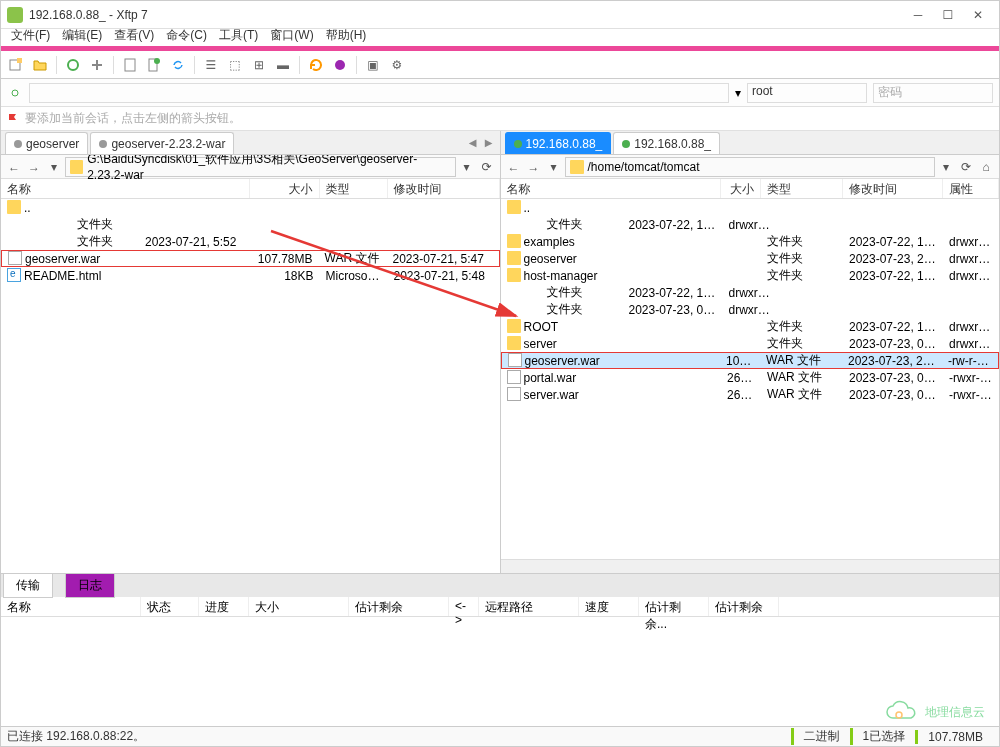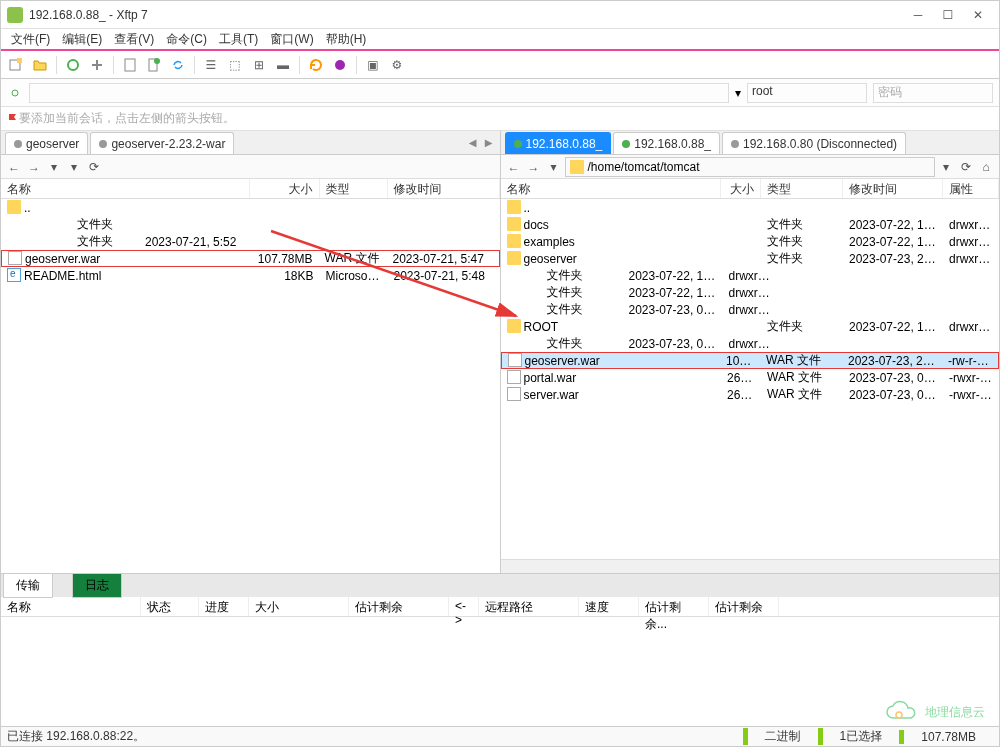--- a/index.html
+++ b/index.html
@@ -1,31 +1,31 @@
 <!DOCTYPE html>
 <html><head>
 <meta charset="utf-8">
 <style>
 *{box-sizing:border-box;margin:0;padding:0;font-family:"Microsoft YaHei",Tahoma,Arial,sans-serif;font-size:12px}
 body{background:#fff;width:1000px;height:747px;overflow:hidden;position:relative;border:1px solid #ccc}
 .titlebar{height:28px;background:#fff;display:flex;align-items:center;padding:0 6px;border-bottom:1px solid #e0e0e0}
 .titlebar .app-icon{width:16px;height:16px;background:#8bc34a;border-radius:3px;margin-right:6px}
 .titlebar .title{flex:1;color:#333}
 .win-btn{width:30px;height:22px;display:flex;align-items:center;justify-content:center;color:#555}
-.menubar{height:22px;display:flex;align-items:center;padding:0 4px;border-bottom:2px solid #ec4899}
+.menubar{height:22px;display:flex;align-items:flex-end;padding:0 4px;border-bottom:5px solid #ec4899}
 .menubar span{padding:2px 6px;color:#333}
 .toolbar{height:28px;display:flex;align-items:center;padding:0 4px;border-bottom:1px solid #ccc;gap:2px}
 .tbtn{width:22px;height:22px;display:flex;align-items:center;justify-content:center;border-radius:2px;color:#666}
 .tbtn svg{width:16px;height:16px}
 .sep{width:1px;height:18px;background:#ddd;margin:0 3px}
 .connrow{height:28px;display:flex;align-items:center;padding:0 6px;border-bottom:1px solid #e0e0e0;gap:6px;background:#fdfdfd}
 .connrow .link-icon{width:16px;height:16px}
 .connbox{flex:1;height:20px;border:1px solid #ddd;padding:0 4px;color:#333}
 .connbox.small{flex:0 0 120px}
-.hostrow{height:24px;display:flex;align-items:center;padding:0 6px;border-bottom:1px solid #e0e0e0;color:#aaa;}
+.hostrow{height:24px;display:flex;align-items:center;padding:0 6px;border-bottom:1px solid #e0e0e0;color:#aaa;gap:6px}
 .hostrow .flag{width:12px;height:12px;display:inline-block}
 .panes{display:flex;height:442px}
 .pane{flex:1;display:flex;flex-direction:column;border-right:1px solid #ccc}
 .pane:last-child{border-right:none}
 .tabs{height:24px;background:#f0f0f0;display:flex;align-items:flex-end;border-bottom:1px solid #ccc;padding-left:4px;position:relative;gap:2px}
 .tab{height:22px;padding:0 8px;display:flex;align-items:center;gap:4px;background:#fff;border:1px solid #ccc;border-bottom:none;border-radius:3px 3px 0 0;color:#333}
 .tab.active{background:#1a8cff;color:#fff;border-color:#1a8cff}
 .tab .dot{width:8px;height:8px;border-radius:50%}
 .tab .dot.green{background:#4caf50}
 .tab .dot.gray{background:#999}
@@ -44,28 +44,28 @@
 .row>div{padding:0 6px;overflow:hidden;white-space:nowrap;text-overflow:ellipsis}
 .row.sel-red{border:1px solid #e53935}
 .row.sel-blue{background:#cce8ff;border:1px solid #e53935}
 .ic{width:14px;height:14px;display:inline-block;margin-right:3px;vertical-align:-2px}
 .ic.folder{background:#ffd65c;border-radius:1px}
 .ic.file{background:#fff;border:1px solid #aaa}
 .ic.html{background:#fff;border:1px solid #4aa3df;position:relative}
 .ic.html::after{content:"e";position:absolute;left:2px;top:-1px;color:#0a6ebd;font-size:10px}
 .scroll-h{height:14px;background:#f0f0f0;border-top:1px solid #ddd}
 .bottom-tabs{height:24px;background:#e8e8e8;display:flex;align-items:center;border-top:1px solid #ccc;padding-left:2px}
-.bottom-tabs .btab{padding:3px 12px;border:1px solid #ccc;background:#fff;margin-right:19px}
-.bottom-tabs .btab.inactive{background:#15803d}
+.bottom-tabs .btab{padding:3px 12px;border:1px solid #ccc;background:#fff;margin-right:12px}
+.bottom-tabs .btab.inactive{background:#a21caf}
 .xfer-hdr{height:20px;display:flex;border-bottom:1px solid #ddd;background:#fff}
 .xfer-hdr>div{padding:2px 6px;border-right:1px solid #eee}
 .xfer-body{height:100px;background:#fff}
 .statusbar{height:20px;border-top:1px solid #ccc;display:flex;align-items:center;padding:0 6px;background:#f9f9f9;color:#333;position:absolute;bottom:0;left:0;right:0}
 .statusbar .sgrow{flex:1}
-.statusbar .sseg{padding:0 17px;border-left:5px solid #84cc16}
+.statusbar .sseg{padding:0 10px;border-left:3px solid #84cc16}
 .watermark{position:absolute;right:14px;bottom:22px;opacity:0.7;font-size:16px;color:#5c7;display:flex;align-items:center;gap:4px}
 .watermark svg{width:36px;height:24px}
 .arrow-svg{position:absolute;left:265px;top:225px;pointer-events:none;z-index:10}
 </style>
 </head>
 <body>
 
 <div class="titlebar">
   <div class="app-icon"></div>
   <div class="title">192.168.0.88_        - Xftp 7</div>
@@ -177,20 +177,24 @@
         </div>
       <div class="tab-nav">
           <span>◀</span>
           <span>▶</span>
         </div>
     </div>
     <div class="pathbar">
       <div class="path-btn">←</div>
       <div class="path-btn">→</div>
       <div class="path-btn">▾</div>
+      <div class="pathinput">
+          <span class="folder-ic"></span>
+          <span>G:\BaiduSyncdisk\01_软件应用\3S相关\GeoServer\geoserver-2.23.2-war</span>
+        </div>
       <div class="path-btn">▾</div>
       <div class="path-btn">⟳</div>
     </div>
     <div class="list-hdr">
       <div class="c1">名称</div>
       <div class="c2">大小</div>
       <div class="c3">类型</div>
       <div class="c4">修改时间</div>
     </div>
     <div class="list-body" id="left-list">
@@ -227,24 +231,20 @@
 
   <div class="pane right">
     <div class="tabs">
       <div class="tab active">
           <span class="dot green"></span>
           <span>192.168.0.88_</span>
         </div>
       <div class="tab">
           <span class="dot green"></span>
           <span>192.168.0.88_</span>
-        </div>
-      <div class="tab">
-          <span class="dot gray"></span>
-          <span>192.168.0.80 (Disconnected)</span>
         </div>
     </div>
     <div class="pathbar">
       <div class="path-btn">←</div>
       <div class="path-btn">→</div>
       <div class="path-btn">▾</div>
       <div class="pathinput">
           <span class="folder-ic"></span>
           <span>/home/tomcat/tomcat</span>
         </div>
@@ -261,41 +261,41 @@
     </div>
     <div class="list-body" id="right-list">
         <div class="row">
           <div class="c1"><span class="ic folder"></span>..</div>
           <div class="c2"></div>
           <div class="c3"></div>
           <div class="c4"></div>
           <div class="c5"></div>
         </div>
         <div class="row">
-          <div class="c1"><span class="ic folder"></span>docs</div>
           <div class="c2"></div>
           <div class="c3">文件夹</div>
           <div class="c4">2023-07-22, 17:44</div>
           <div class="c5">drwxr-x---</div>
         </div>
         <div class="row">
           <div class="c1"><span class="ic folder"></span>examples</div>
           <div class="c2"></div>
           <div class="c3">文件夹</div>
           <div class="c4">2023-07-22, 17:44</div>
           <div class="c5">drwxr-x---</div>
         </div>
         <div class="row">
           <div class="c1"><span class="ic folder"></span>geoserver</div>
           <div class="c2"></div>
           <div class="c3">文件夹</div>
           <div class="c4">2023-07-23, 22:38</div>
           <div class="c5">drwxr-x---</div>
         </div>
         <div class="row">
+          <div class="c1"><span class="ic folder"></span>host-manager</div>
           <div class="c2"></div>
           <div class="c3">文件夹</div>
           <div class="c4">2023-07-22, 17:44</div>
           <div class="c5">drwxr-x---</div>
         </div>
         <div class="row">
           <div class="c2"></div>
           <div class="c3">文件夹</div>
           <div class="c4">2023-07-22, 17:44</div>
           <div class="c5">drwxr-x---</div>
@@ -307,20 +307,21 @@
           <div class="c5">drwxr-x---</div>
         </div>
         <div class="row">
           <div class="c1"><span class="ic folder"></span>ROOT</div>
           <div class="c2"></div>
           <div class="c3">文件夹</div>
           <div class="c4">2023-07-22, 17:44</div>
           <div class="c5">drwxr-x---</div>
         </div>
         <div class="row">
+          <div class="c1"><span class="ic folder"></span>server</div>
           <div class="c2"></div>
           <div class="c3">文件夹</div>
           <div class="c4">2023-07-23, 0:33</div>
           <div class="c5">drwxr-x---</div>
         </div>
         <div class="row sel-blue">
           <div class="c1"><span class="ic file"></span>geoserver.war</div>
           <div class="c2">107....</div>
           <div class="c3">WAR 文件</div>
           <div class="c4">2023-07-23, 22:38</div>

